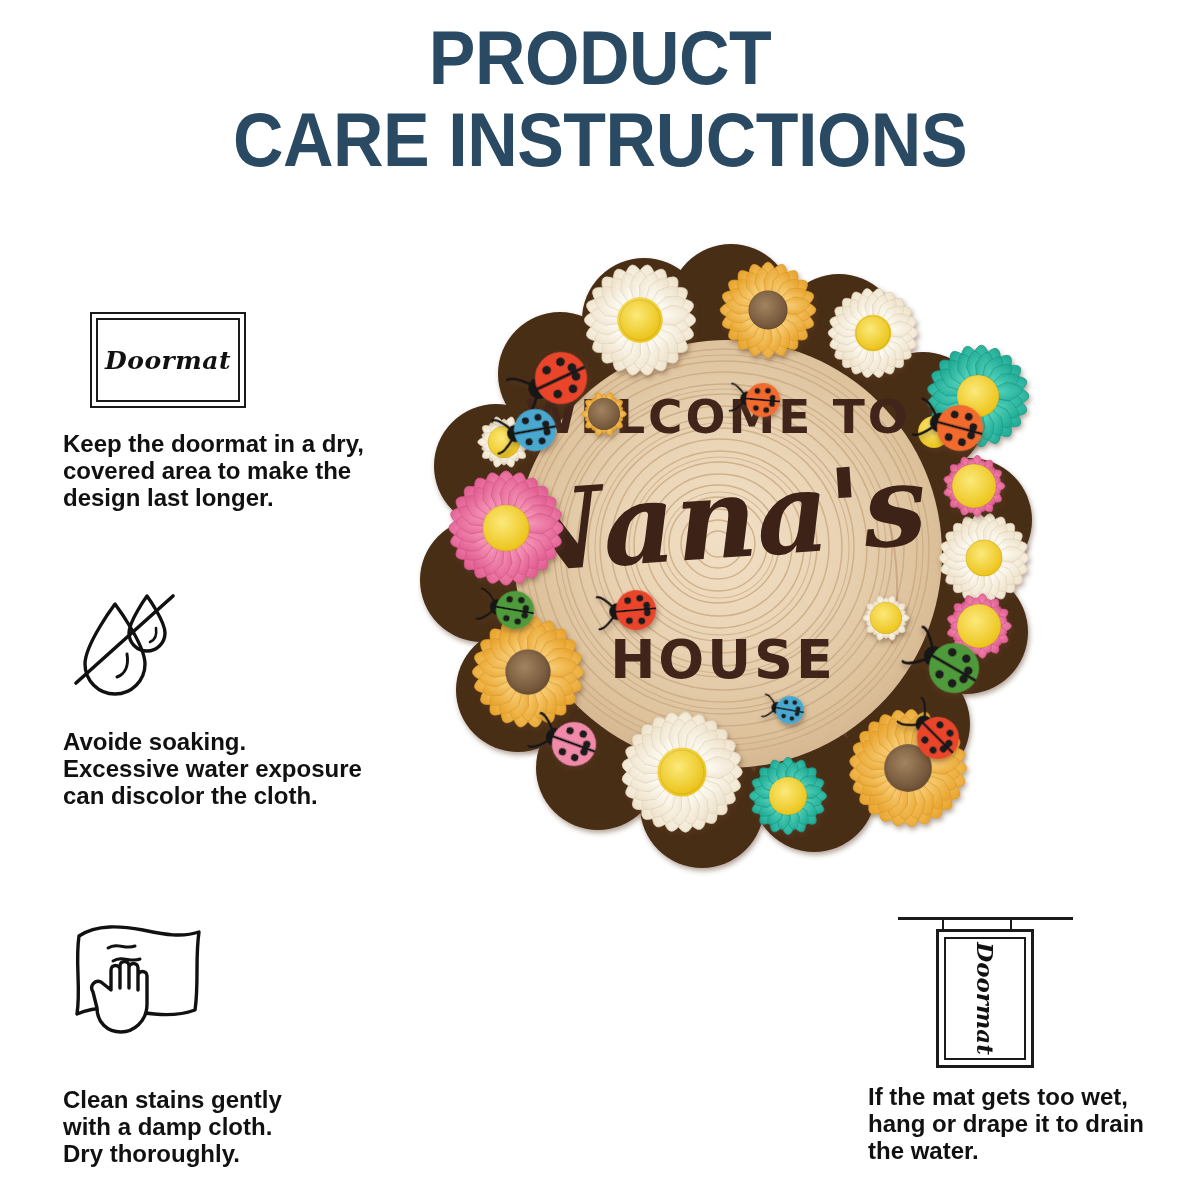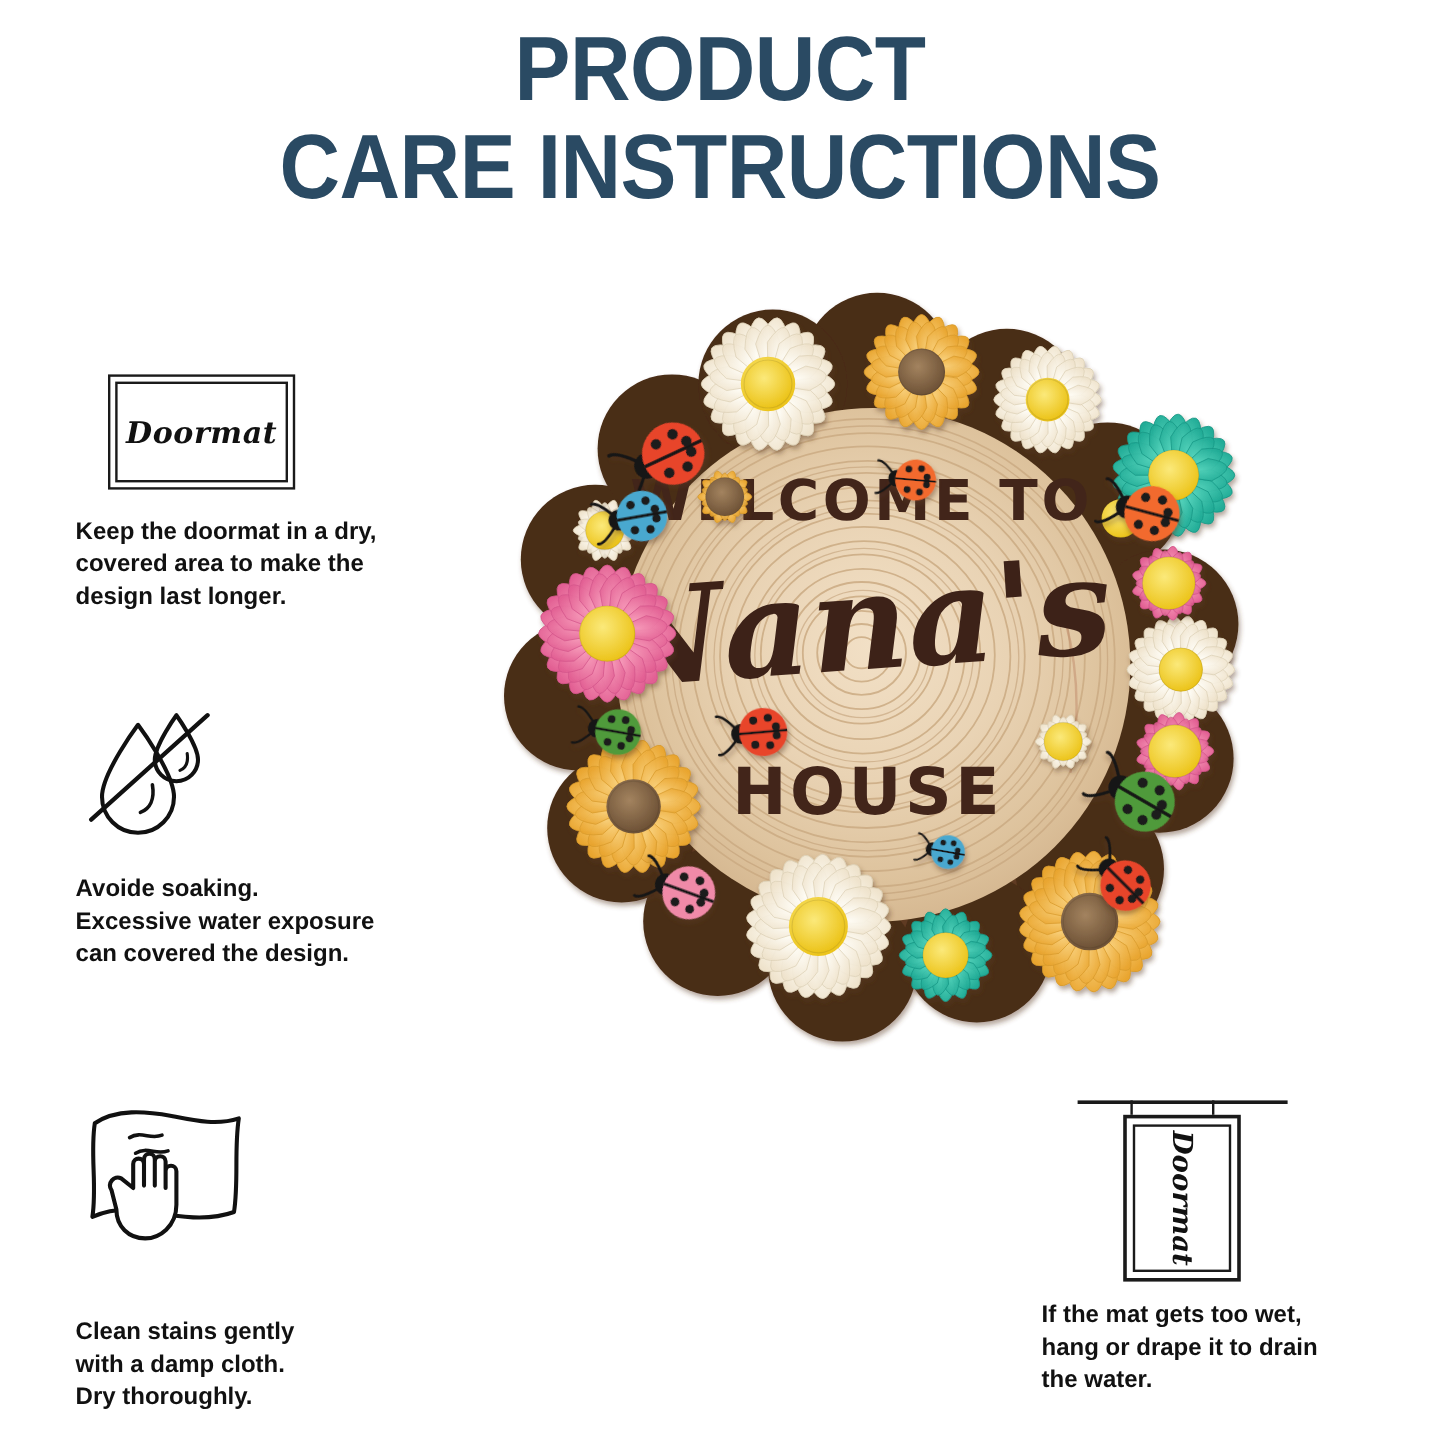--- a/index.html
+++ b/index.html
@@ -33,37 +33,37 @@
     transform:scaleX(0.92);
     display:block;
     margin-top:10px;
   }
 
   
   .care-item{position:absolute;}
   .care-text{
     color:#111111;
     font-weight:bold;
-    font-size:20px;
+    font-size:24px;
     line-height:27px;
     white-space:pre-line;
     font-family:"Liberation Sans", sans-serif;
   }
   .icon-wrap{position:relative;}
 
   
   #item-dry   {left:63px; top:312px; width:330px;}
   #item-soak  {left:63px; top:588px; width:330px;}
   #item-clean {left:63px; top:918px; width:340px;}
   #item-vac   {left:462px;top:918px; width:340px;}
   #item-hang  {left:868px;top:905px; width:340px;}
 
   #item-dry   .care-text{margin-top:22px;}
   #item-soak  .care-text{margin-top:20px;}
-  #item-clean .care-text{margin-top:29px;}
+  #item-clean .care-text{margin-top:18px;}
   #item-vac   .care-text{margin-top:18px;}
   #item-hang  .care-text{margin-top:18px;}
 
   
   .plaque{
     position:relative;
     width:152px;height:92px;
     border:2.5px solid #1a1a1a;
     background:#fff;
     margin-left:27px;
@@ -159,21 +159,21 @@
 
           <path d="M84 8 C84 8 66 33 66 45 A18 18 0 0 0 102 45 C102 33 84 8 84 8 Z"></path>
           <path d="M93 40 C94 47 92 52 87 54" stroke-width="2.6"></path>
 
           <path d="M13 95 L110 8" stroke-width="3.6"></path>
         </g>
       </svg>
     </div>
     <div class="care-text">Avoide soaking.
 Excessive water exposure
-can covered the design.</div>
+can discolor the cloth.</div>
   </div>
 
   <div class="care-item" id="item-clean">
     <div class="icon-wrap">
       <svg class="icon-svg" width="200" height="150" viewBox="0 0 200 150">
         <g fill="#fff" stroke="#111" stroke-width="3.4" stroke-linecap="round" stroke-linejoin="round">
 
           <path d="M16 18 C34 6 58 8 80 12 C100 16 118 20 136 14
                    C132 40 136 66 132 92 C110 100 86 96 64 92
                    C44 88 28 90 14 96 C18 70 12 44 16 18 Z"></path>

